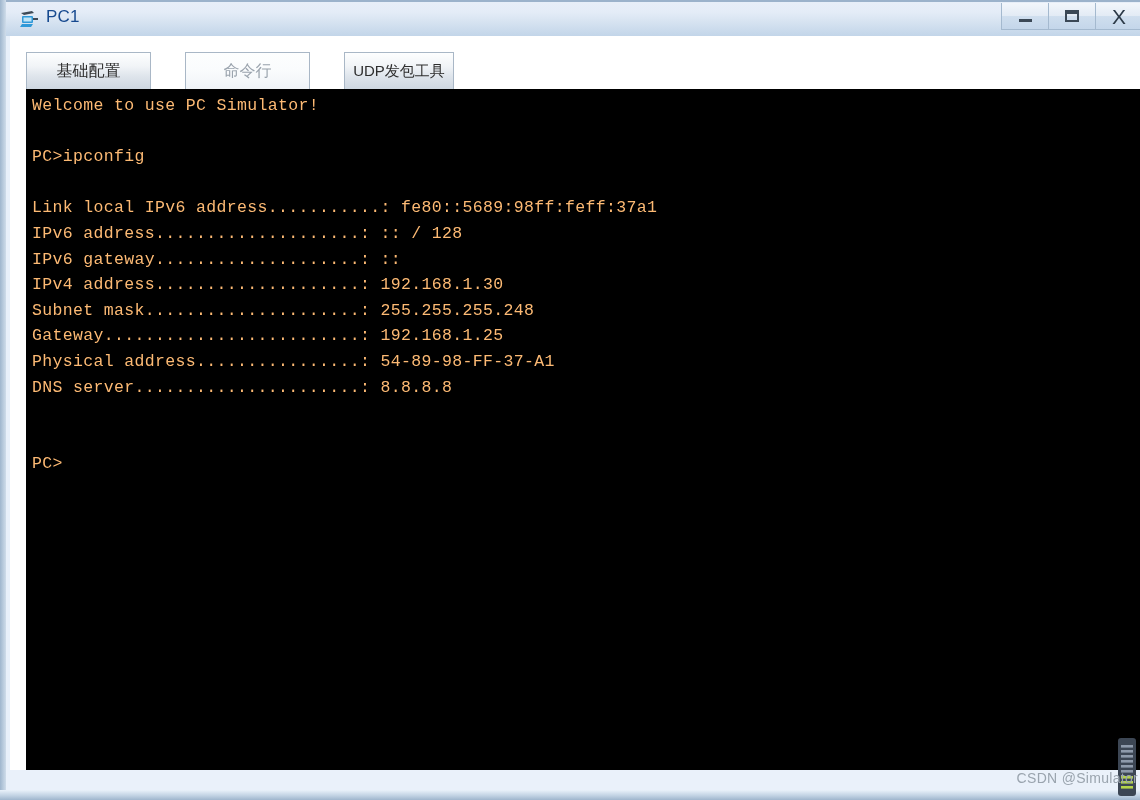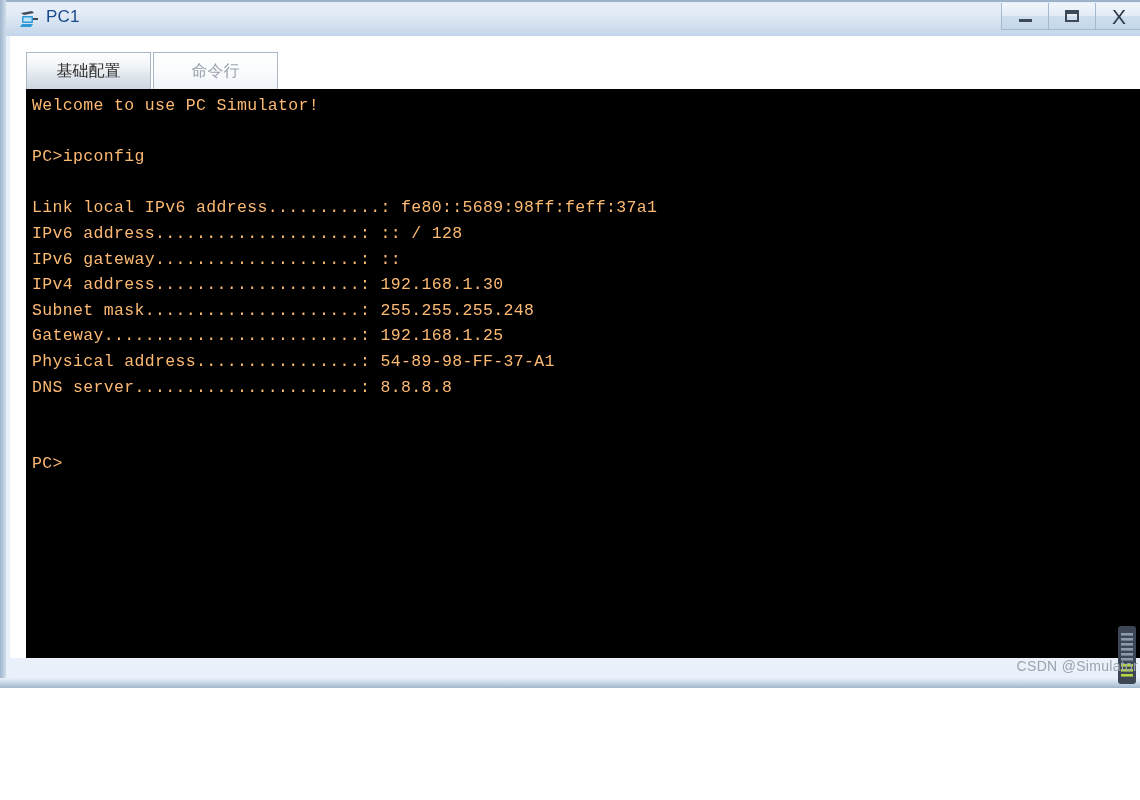--- a/index.html
+++ b/index.html
@@ -12,21 +12,21 @@
     height: 800px;
     overflow: hidden;
     font-family: "Liberation Sans", sans-serif;
   }
 
   
   #window {
     position: absolute;
     left: 0; top: 0;
     width: 1140px;
-    height: 688px;
+    height: 800px;
     background: #ffffff;
     overflow: hidden;
   }
 
   
   .frame-edge-left {
     position: absolute;
     left: 0; top: 0;
     width: 8px; height: 800px;
     background: linear-gradient(to right, #9fb6cd 0%, #b9cbdd 40%, #dfe9f3 100%);
@@ -117,20 +117,21 @@
     background: #ffffff;
   }
 
   
   #tabs {
     position: absolute;
     left: 16px; top: 16px;
     height: 38px;
     display: flex;
     align-items: flex-end;
+    gap: 32px;
   }
   .tab {
     height: 38px;
     box-sizing: border-box;
     border: 1px solid #a9b7c6;
     border-bottom: none;
     display: flex;
     align-items: center;
     justify-content: center;
     padding: 0 10px;
@@ -240,20 +241,23 @@
   </div>
 
   <div id="client">
 
     <div id="tabs">
       <div class="tab t0">
         <span>基础配置</span>
       </div>
       <div class="tab t1 active">
         <span>命令行</span>
+      </div>
+      <div class="tab t3">
+        <span>UDP发包工具</span>
       </div>
     </div>
 
     <div id="terminal">
       <pre id="terminal-text">Welcome to use PC Simulator!
 
 PC&gt;ipconfig
 
 Link local IPv6 address...........: fe80::5689:98ff:feff:37a1
 IPv6 address....................: :: / 128

